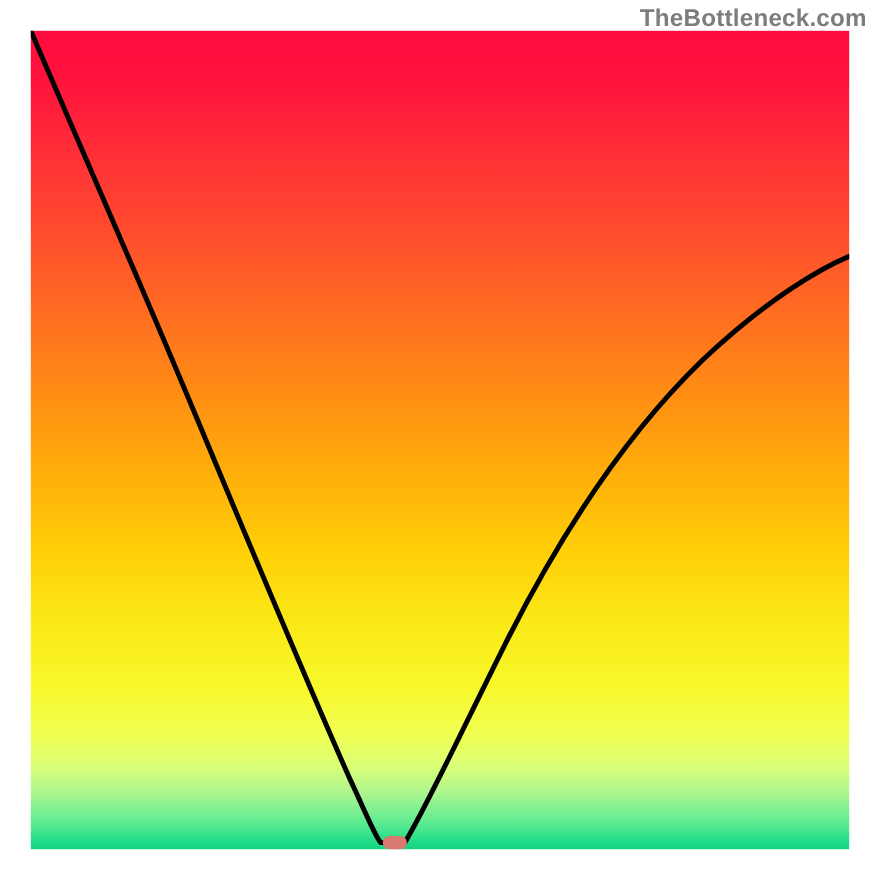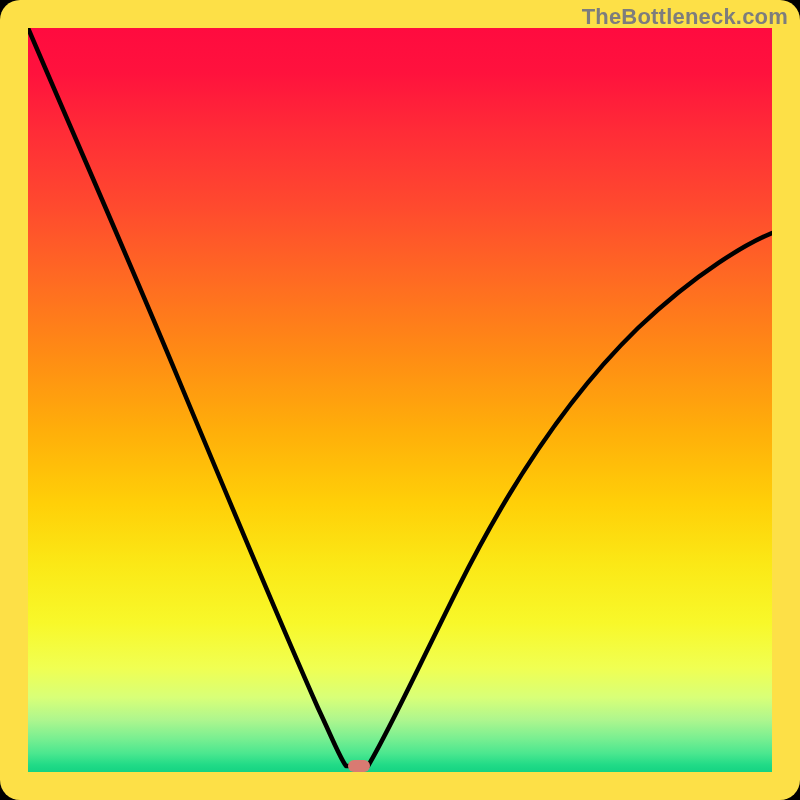--- a/index.html
+++ b/index.html
@@ -7,22 +7,21 @@
     padding: 0;
     width: 800px;
     height: 800px;
     background: #000;
     overflow: hidden;
   }
   .container {
     position: relative;
     width: 800px;
     height: 800px;
-    background: #fde047;
-    border-radius: 20px;
+    background: #ffffff;
   }
   .watermark {
     position: absolute;
     top: 4px;
     right: 12px;
     font-family: Arial, Helvetica, sans-serif;
     font-size: 22px;
     font-weight: 600;
     color: #7d7d7d;
     letter-spacing: 0.2px;

